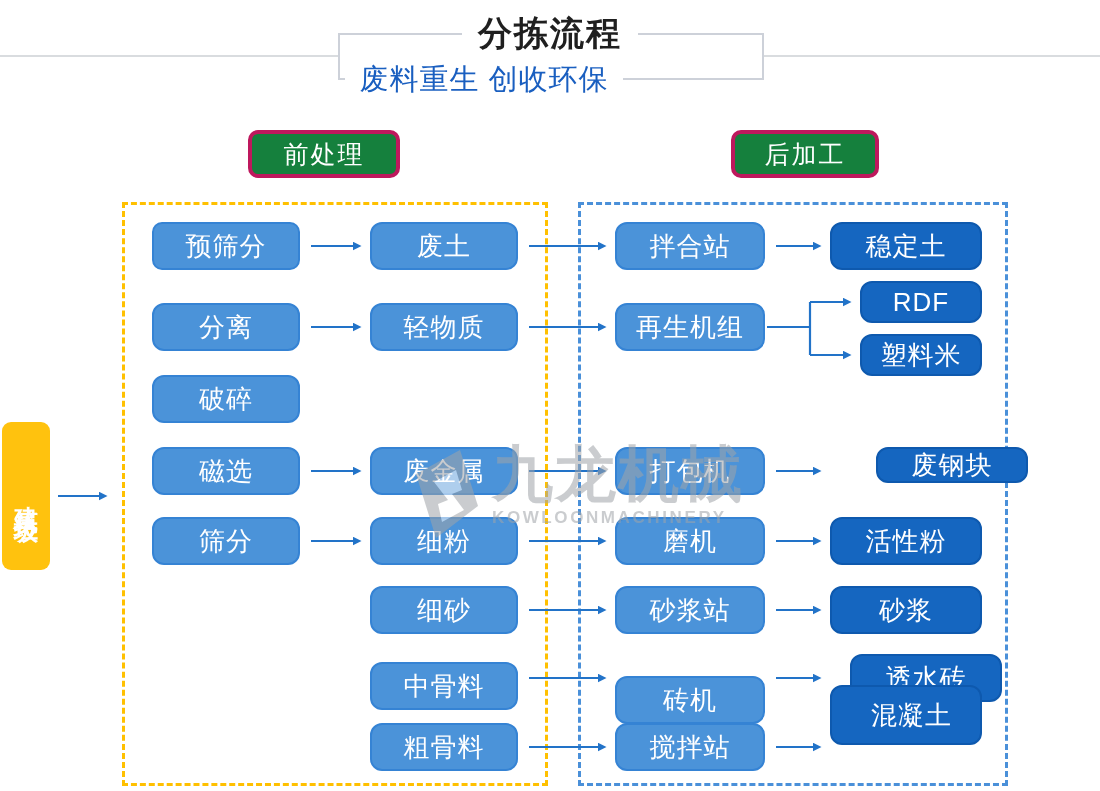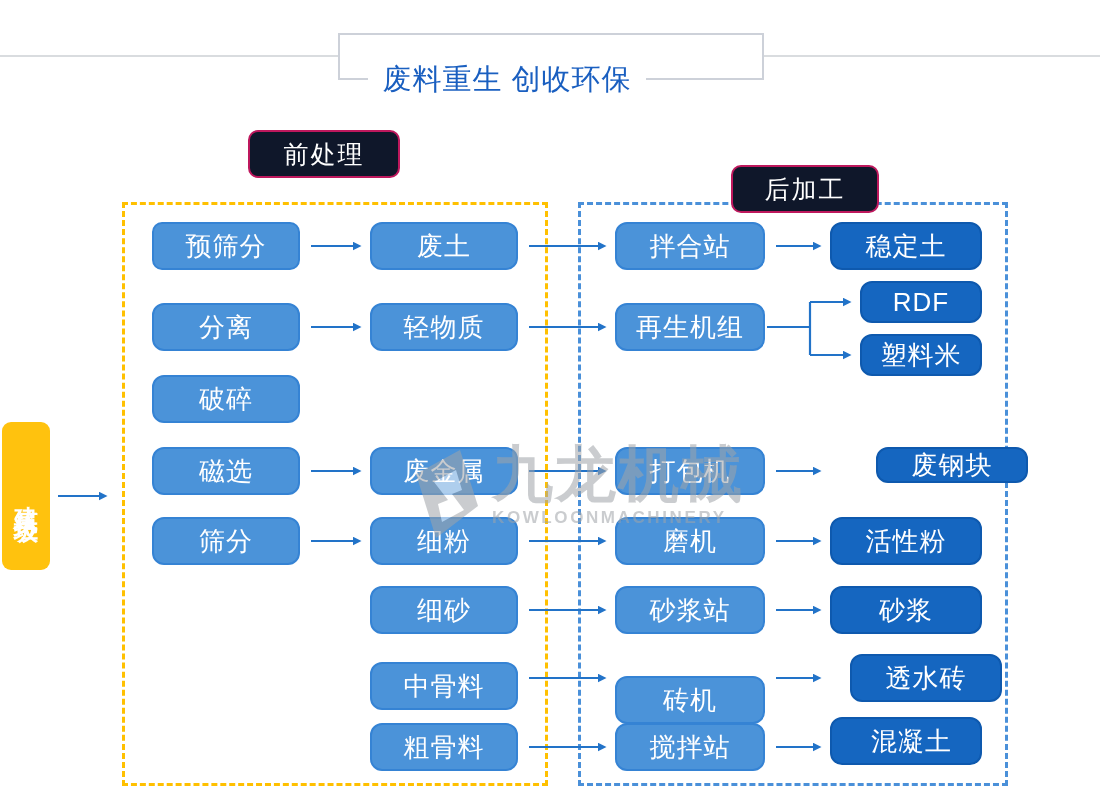--- a/index.html
+++ b/index.html
@@ -10,31 +10,31 @@
   
   .header-rule{position:absolute;left:0;top:55px;width:1100px;height:2px;background:#d9dcdf;z-index:1;}
   .header-frame{position:absolute;left:338px;top:33px;width:426px;height:47px;background:#fff;border:2px solid #cdd1d9;z-index:2;box-sizing:border-box;}
   .page-title{
     position:absolute;left:0;top:14px;width:1100px;text-align:center;z-index:3;margin:0;
     font-size:34px;font-weight:bold;color:#1f1f1f;letter-spacing:2px;line-height:38px;pointer-events:none;
   }
   .page-title span{background:#fff;padding:0 16px;}
   .page-subtitle{
     position:absolute;left:0;top:62px;width:968px;text-align:center;z-index:3;
-    font-size:29px;color:#1a5fc0;letter-spacing:1px;line-height:34px;pointer-events:none;padding-left:23px;
+    font-size:29px;color:#1a5fc0;letter-spacing:1px;line-height:34px;pointer-events:none;
   }
   .page-subtitle span{background:#fff;padding:0 14px;}
   
   .section-label{
     position:absolute;top:130px;height:48px;border-radius:10px;z-index:4;
-    background:#0f172a;border:2px solid #be185d;box-sizing:border-box;
+    background:#15803d;border:4px solid #be185d;box-sizing:border-box;
     color:#fff;font-size:25px;display:flex;align-items:center;justify-content:center;letter-spacing:2px;
   }
   .section-pre{left:248px;width:152px;}
-  .section-post{left:731px;width:148px;margin-top:35px;}
+  .section-post{left:731px;width:148px;}
   
   .region{position:absolute;top:202px;height:584px;border:3px dashed;box-sizing:border-box;z-index:1;background:transparent;}
   .region-pre{left:122px;width:426px;border-color:#ffc000;}
   .region-post{left:578px;width:430px;border-color:#4a90d9;}
   
   .source-box{
     position:absolute;left:2px;top:422px;width:48px;height:148px;border-radius:9px;z-index:4;
     background:#ffc20e;color:#fff;font-size:24px;font-weight:bold;
     display:flex;align-items:center;justify-content:center;
     writing-mode:vertical-rl;text-orientation:upright;letter-spacing:5px;
@@ -59,20 +59,21 @@
   .wm-cn{font-size:61px;font-weight:bold;line-height:64px;letter-spacing:2px;white-space:nowrap;}
   .wm-en{font-size:17px;font-weight:bold;letter-spacing:2.6px;line-height:18px;margin-top:3px;white-space:nowrap;}
 </style>
 </head>
 <body>
 
 <div class="stage">
 
   <div class="header-rule"></div>
   <div class="header-frame"></div>
+  <h1 class="page-title"><span>分拣流程</span></h1>
   <div class="page-subtitle"><span>废料重生 创收环保</span></div>
 
   <div class="section-label section-pre">前处理</div>
   <div class="section-label section-post">后加工</div>
 
   <div class="region region-pre"></div>
   <div class="region region-post"></div>
 
   <div class="source-box">建筑垃圾</div>
 
@@ -96,21 +97,21 @@
       <div class="node node-light" style="left: 615px; top: 586px; width: 150px; height: 48px;">砂浆站</div>
       <div class="node node-light" style="left: 615px; top: 654px; width: 150px; height: 48px; margin-top: 22px;">砖机</div>
       <div class="node node-light" style="left: 615px; top: 723px; width: 150px; height: 48px;">搅拌站</div>
       <div class="node node-dark" style="left: 830px; top: 222px; width: 152px; height: 48px;">稳定土</div>
       <div class="node node-dark" style="left: 860px; top: 281px; width: 122px; height: 42px;">RDF</div>
       <div class="node node-dark" style="left: 860px; top: 334px; width: 122px; height: 42px;">塑料米</div>
       <div class="node node-dark" style="left: 876px; top: 447px; width: 152px; height: 36px;">废钢块</div>
       <div class="node node-dark" style="left: 830px; top: 517px; width: 152px; height: 48px;">活性粉</div>
       <div class="node node-dark" style="left: 830px; top: 586px; width: 152px; height: 48px;">砂浆</div>
       <div class="node node-dark" style="left: 830px; top: 654px; width: 152px; height: 48px; margin-left: 20px;">透水砖</div>
-      <div class="node node-dark" style="left: 830px; top: 717px; width: 152px; height: 48px; padding-left: 11px;">混凝土</div>
+      <div class="node node-dark" style="left: 830px; top: 685px; width: 152px; height: 60px; padding-left: 11px;">混凝土</div>
     </div>
 
   <svg class="edges" id="edges" width="1100" height="791" viewBox="0 0 1100 791">
     <defs>
       <marker id="arrowhead" markerWidth="10" markerHeight="10" refX="0.5" refY="4.5" orient="auto" markerUnits="userSpaceOnUse">
         <path d="M0,0 L9,4.5 L0,9 z" fill="#2273c8"></path>
       </marker>
     </defs>
   <line x1="58" y1="496" x2="99" y2="496" stroke="#2273c8" stroke-width="2.2" marker-end="url(#arrowhead)"></line>
       <line x1="311" y1="246" x2="353" y2="246" stroke="#2273c8" stroke-width="2.2" marker-end="url(#arrowhead)"></line>

